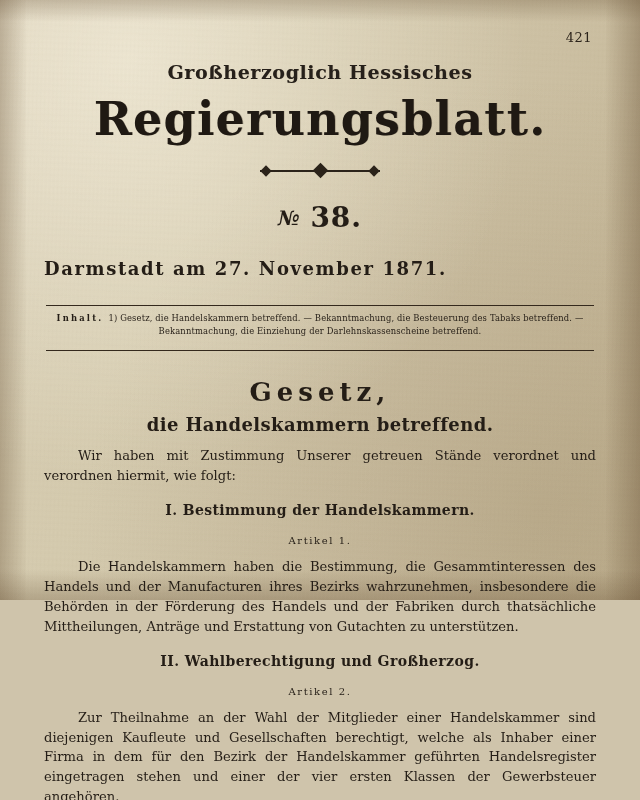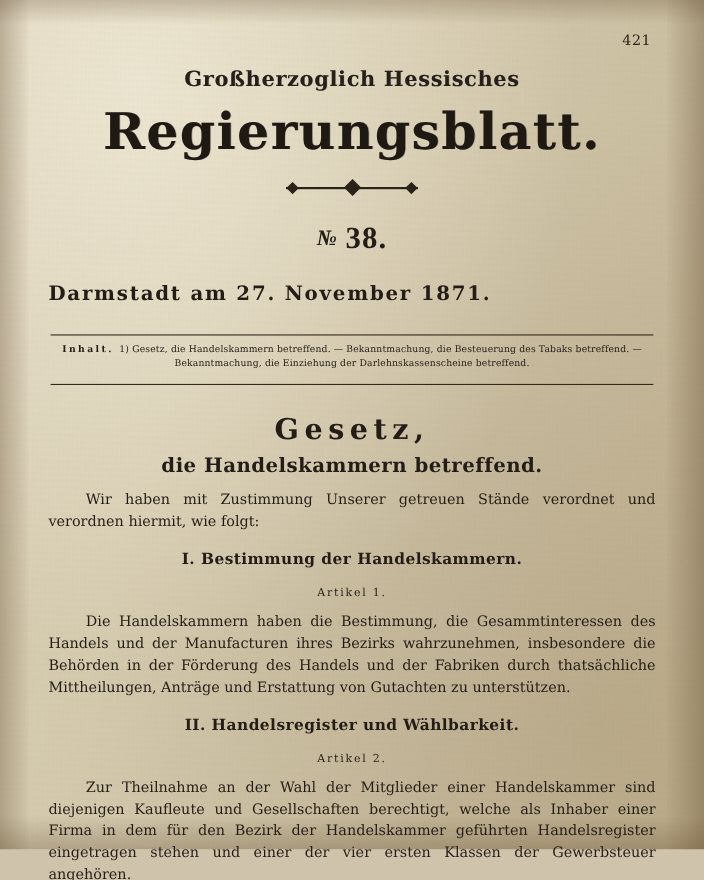--- a/index.html
+++ b/index.html
@@ -10,21 +10,21 @@
     width: 640px;
     height: 800px;
     background: #cfc4ab;
     font-family: "DejaVu Serif", serif;
     color: #241d16;
     overflow: hidden;
   }
   .page {
     position: relative;
     width: 640px;
-    height: 772px;
+    height: 600px;
     background:
       radial-gradient(ellipse at 20% 10%, rgba(255,250,235,0.55), rgba(255,250,235,0) 55%),
       radial-gradient(ellipse at 85% 85%, rgba(120,95,60,0.18), rgba(120,95,60,0) 60%),
       linear-gradient(110deg, #d9cfb6 0%, #d5cbaf 30%, #cdc1a4 65%, #c4b696 100%);
   }
   .grain {
     position: absolute;
     inset: 0;
     pointer-events: none;
     opacity: 0.35;
@@ -131,21 +131,20 @@
   }
   .ornament .tipL { left: 2px; }
   .ornament .tipR { right: 2px; }
 
   .issue-no {
     text-align: center;
     font-size: 28px;
     font-weight: 700;
     margin-top: 22px;
     letter-spacing: 1px;
-    font-family: Liberation Serif, serif;
   }
   .issue-no .np {
     font-style: italic;
     font-size: 20px;
     letter-spacing: 0;
     vertical-align: 2px;
   }
 
   .dateline {
     text-align: left;
@@ -267,18 +266,18 @@
     <div class="law-title">Gesetz,</div>
     <div class="law-sub">die Handelskammern betreffend.</div>
 
 
     <p class="body">Wir haben mit Zustimmung Unserer getreuen Stände verordnet und verordnen hiermit, wie folgt:</p>
 
     <div class="section-head">I. Bestimmung der Handelskammern.</div>
     <div class="article-head">Artikel 1.</div>
     <p class="body">Die Handelskammern haben die Bestimmung, die Gesammtinteressen des Handels und der Manufacturen ihres Bezirks wahrzunehmen, insbesondere die Behörden in der Förderung des Handels und der Fabriken durch thatsächliche Mittheilungen, Anträge und Erstattung von Gutachten zu unterstützen.</p>
 
-    <div class="section-head">II. Handelsregister und Wählbarkeit.</div>
+    <div class="section-head">II. Wahlberechtigung und Großherzog.</div>
     <div class="article-head">Artikel 2.</div>
     <p class="body">Zur Theilnahme an der Wahl der Mitglieder einer Handelskammer sind diejenigen Kaufleute und Gesellschaften berechtigt, welche als Inhaber einer Firma in dem für den Bezirk der Handelskammer geführten Handelsregister eingetragen stehen und einer der vier ersten Klassen der Gewerbsteuer angehören.</p>
 
   </div>
 </div>
 
 </body></html>

